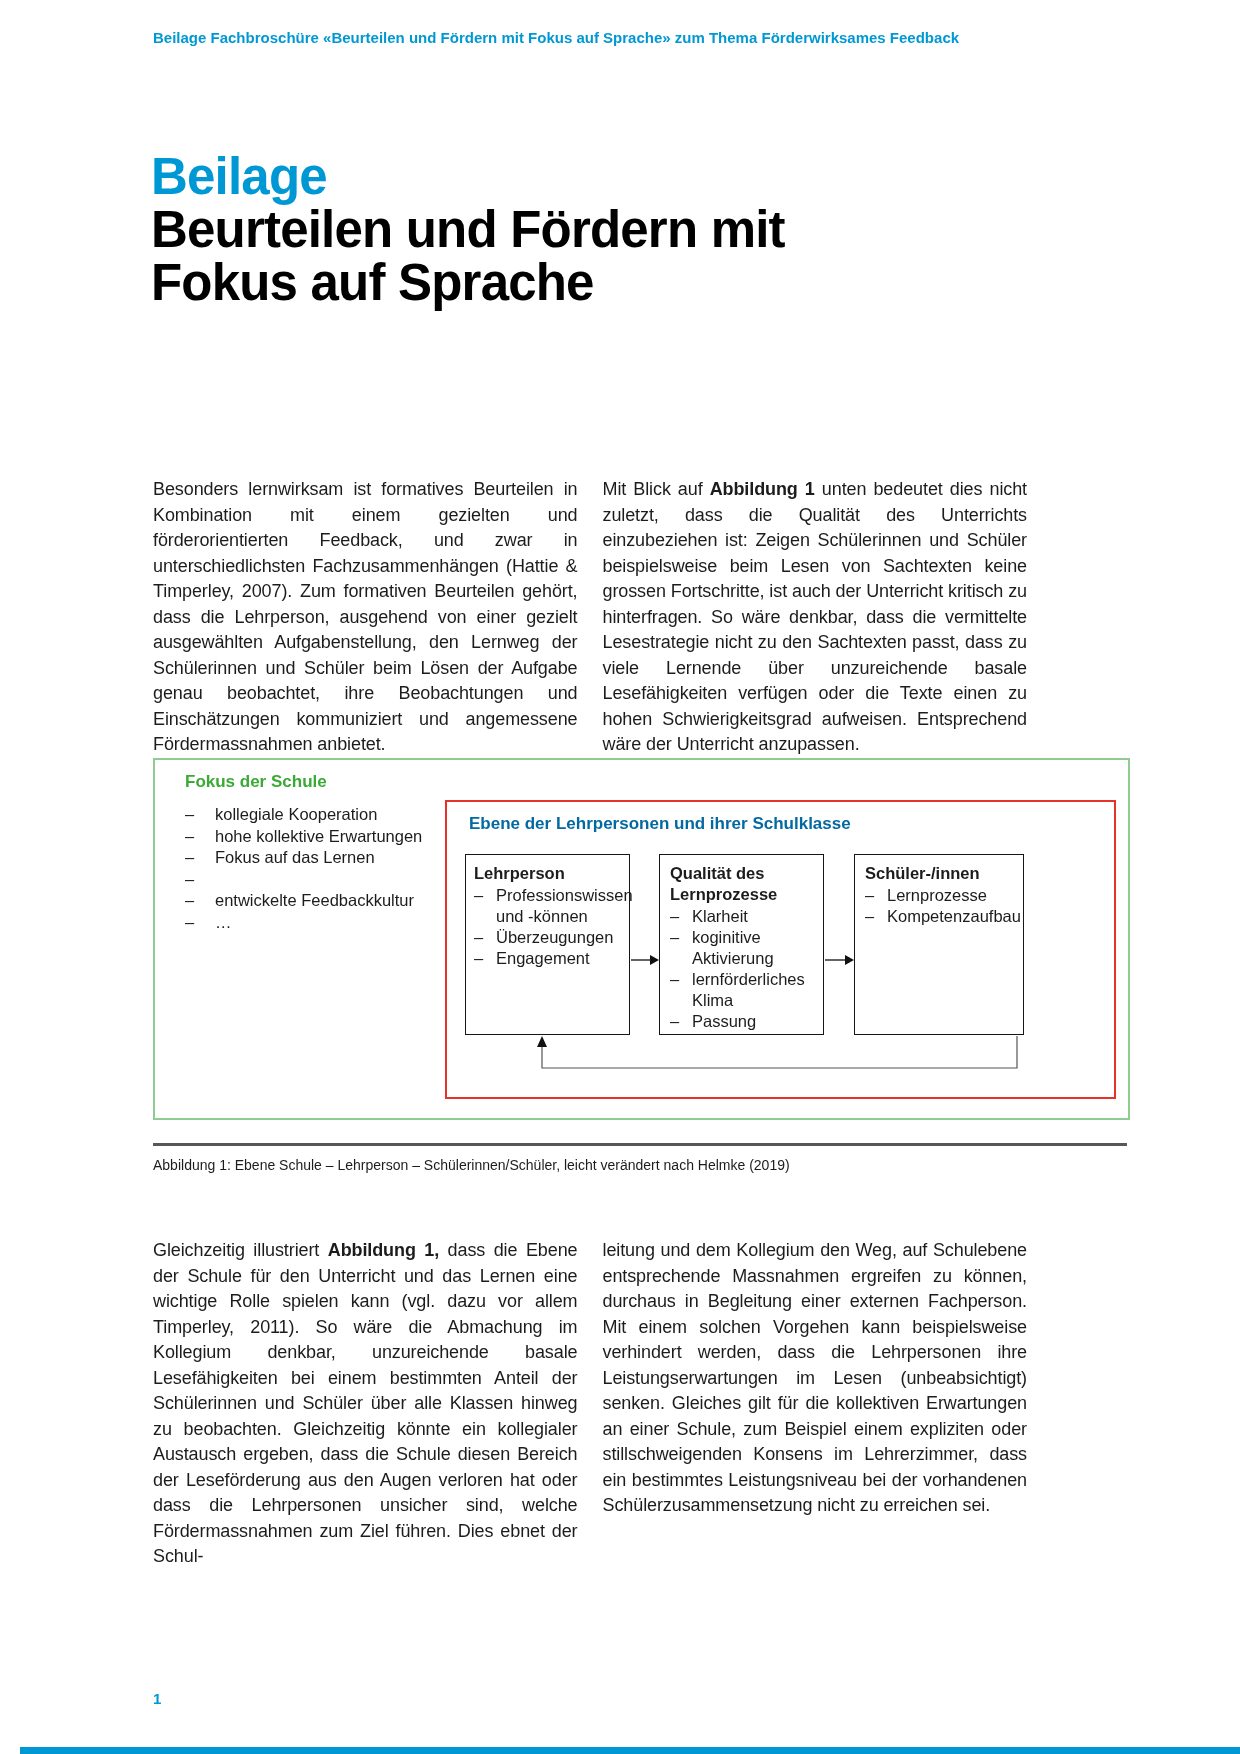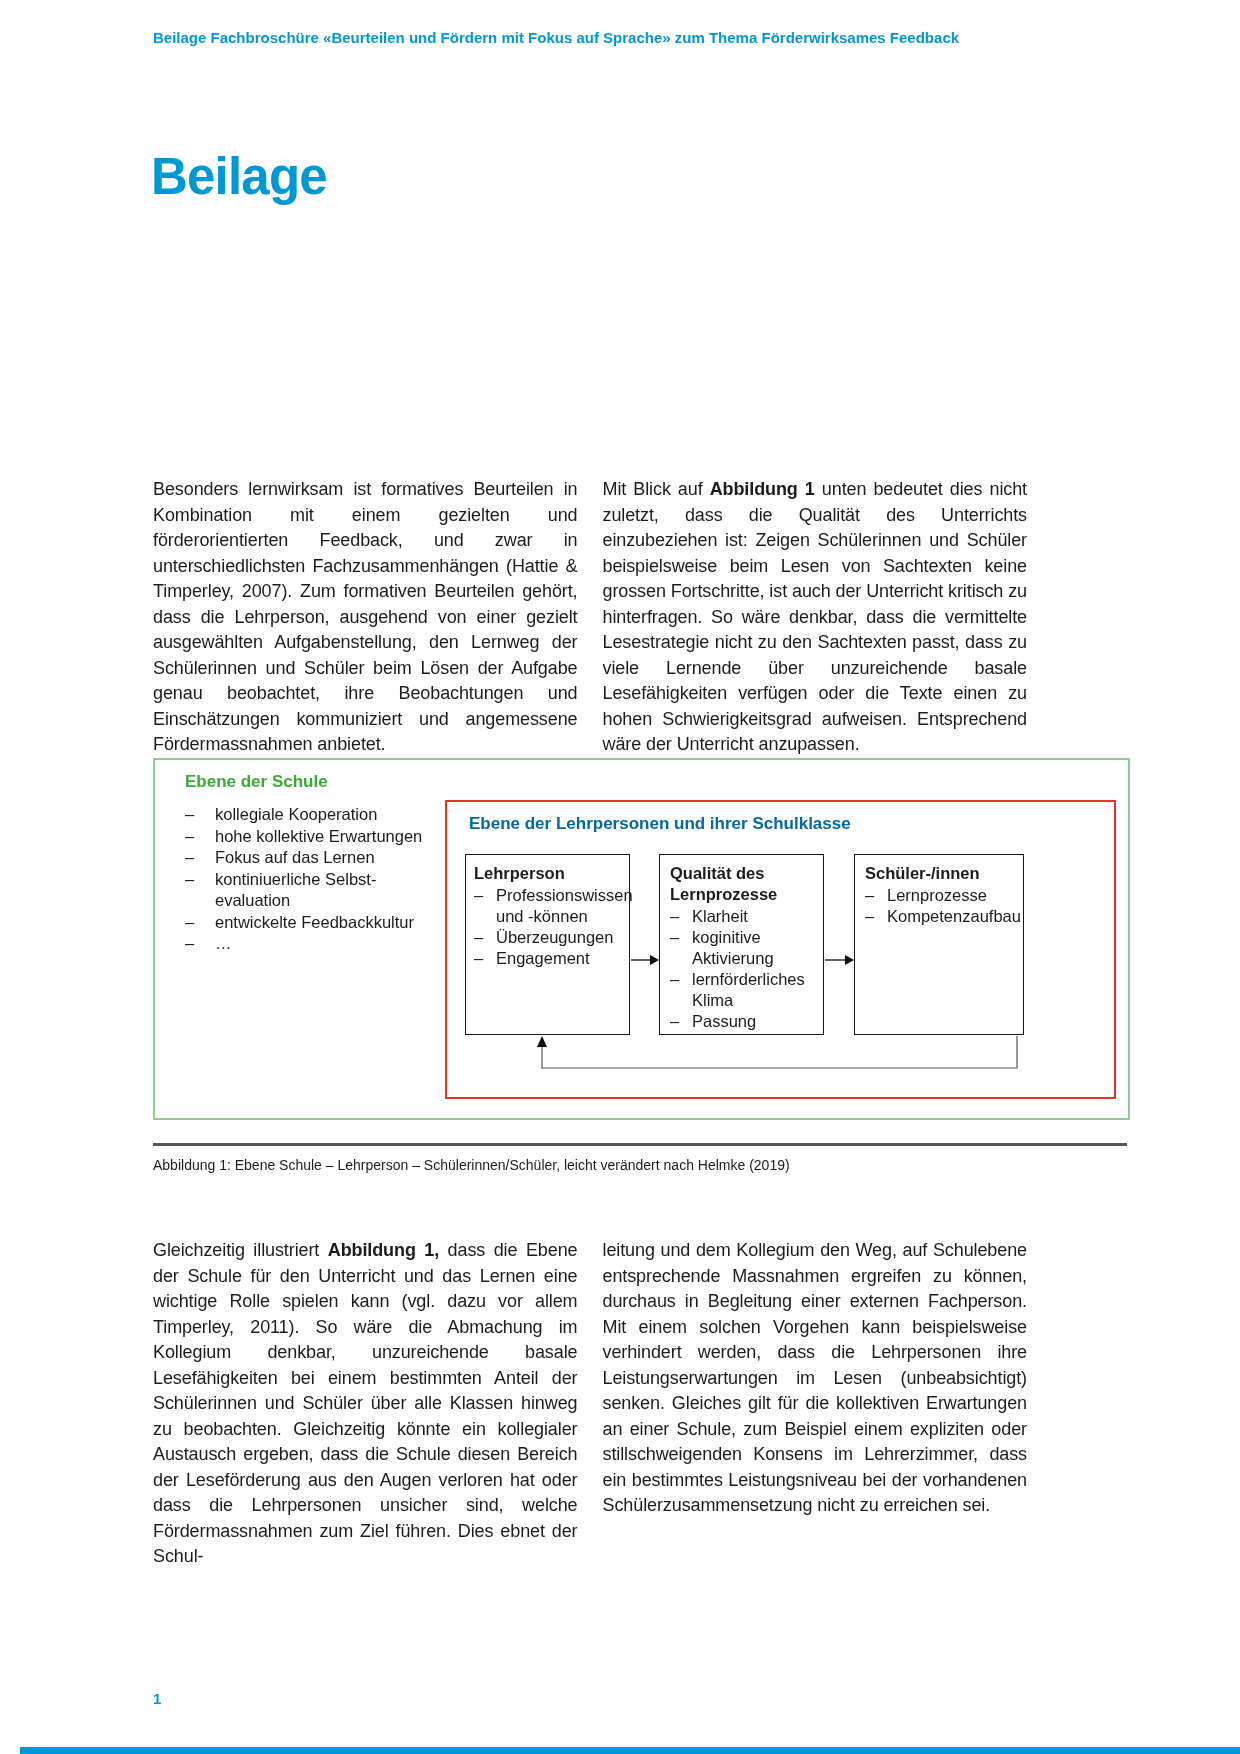--- a/index.html
+++ b/index.html
@@ -61,47 +61,47 @@
 </style>
 </head>
 <body>
 
 <div class="page">
 
   <div class="doc-header">Beilage Fachbroschüre «Beurteilen und Fördern mit Fokus auf Sprache» zum Thema Förderwirksames Feedback</div>
 
   <div class="h1-block">
     <span class="kicker">Beilage</span>
+    <span>Beurteilen und Fördern mit Fokus auf Sprache</span>
   </div>
 
 
   <div class="cols intro">
     <div class="col">Besonders lernwirksam ist formatives Beurteilen in Kombination mit einem gezielten und förderorientierten Feedback, und zwar in unterschiedlichsten Fachzusammenhängen (Hattie &amp; Timperley, 2007). Zum formativen Beurteilen gehört, dass die Lehrperson, ausgehend von einer gezielt ausgewählten Aufgabenstellung, den Lernweg der Schülerinnen und Schüler beim Lösen der Aufgabe genau beobachtet, ihre Beobachtungen und Einschätzungen kommuniziert und angemessene Fördermassnahmen anbietet.</div>
     <div class="col"><span>Mit Blick auf </span><b>Abbildung 1</b><span> unten bedeutet dies nicht zuletzt, dass die Qualität des Unterrichts einzubeziehen ist: Zeigen Schülerinnen und Schüler beispielsweise beim Lesen von Sachtexten keine grossen Fortschritte, ist auch der Unterricht kritisch zu hinterfragen. So wäre denkbar, dass die vermittelte Lesestrategie nicht zu den Sachtexten passt, dass zu viele Lernende über unzureichende basale Lesefähigkeiten verfügen oder die Texte einen zu hohen Schwierigkeitsgrad aufweisen. Entsprechend wäre der Unterricht anzupassen.</span></div>
   </div>
 
   <div class="figure">
     <div class="green-box"></div>
-    <div class="school-title">Ebene der Schule</div>
+    <div class="school-title">Fokus der Schule</div>
     <div class="school-list">
       <div class="li">
           <span class="dash">–</span>
           <span class="txt">kollegiale Kooperation</span>
         </div>
       <div class="li">
           <span class="dash">–</span>
           <span class="txt">hohe kollektive Erwartungen</span>
         </div>
       <div class="li">
           <span class="dash">–</span>
           <span class="txt">Fokus auf das Lernen</span>
         </div>
       <div class="li">
           <span class="dash">–</span>
-          <span class="txt">kontiniuerliche Selbst-evaluation</span>
         </div>
       <div class="li">
           <span class="dash">–</span>
           <span class="txt">entwickelte Feedbackkultur</span>
         </div>
       <div class="li">
           <span class="dash">–</span>
           <span class="txt">…</span>
         </div>
     </div>

